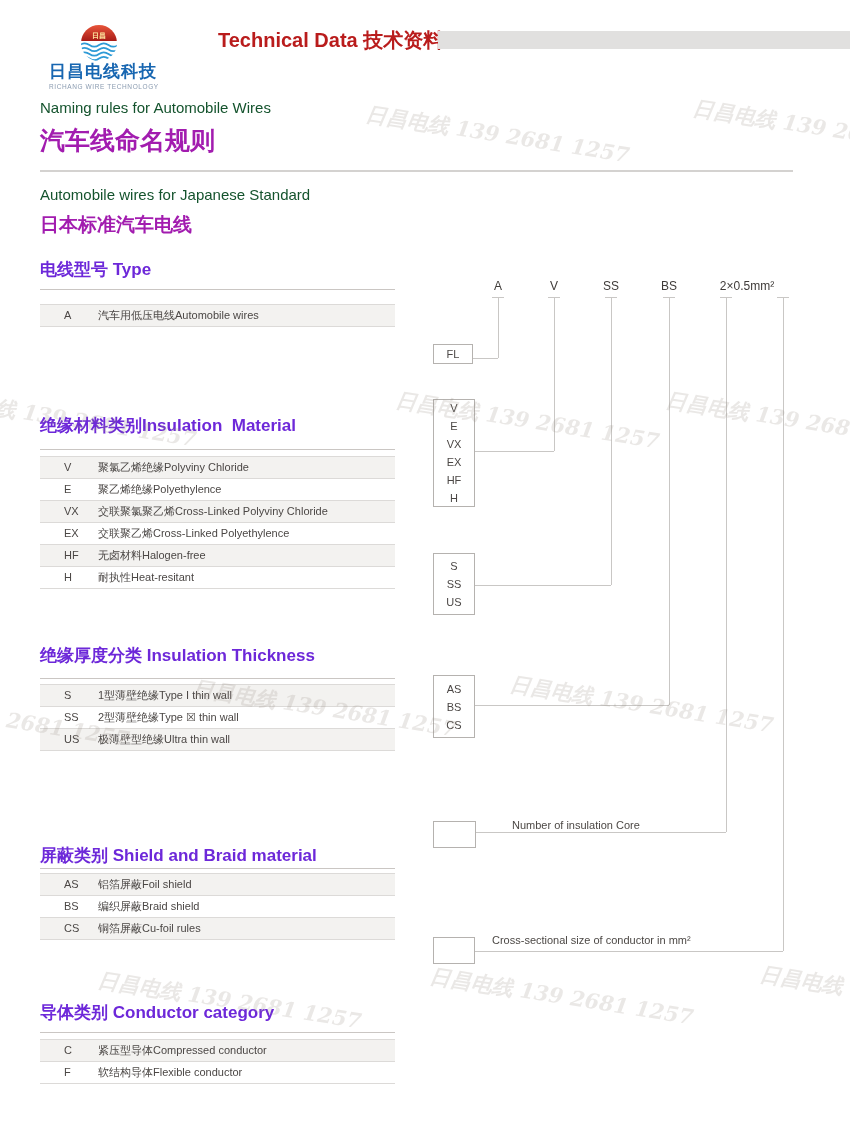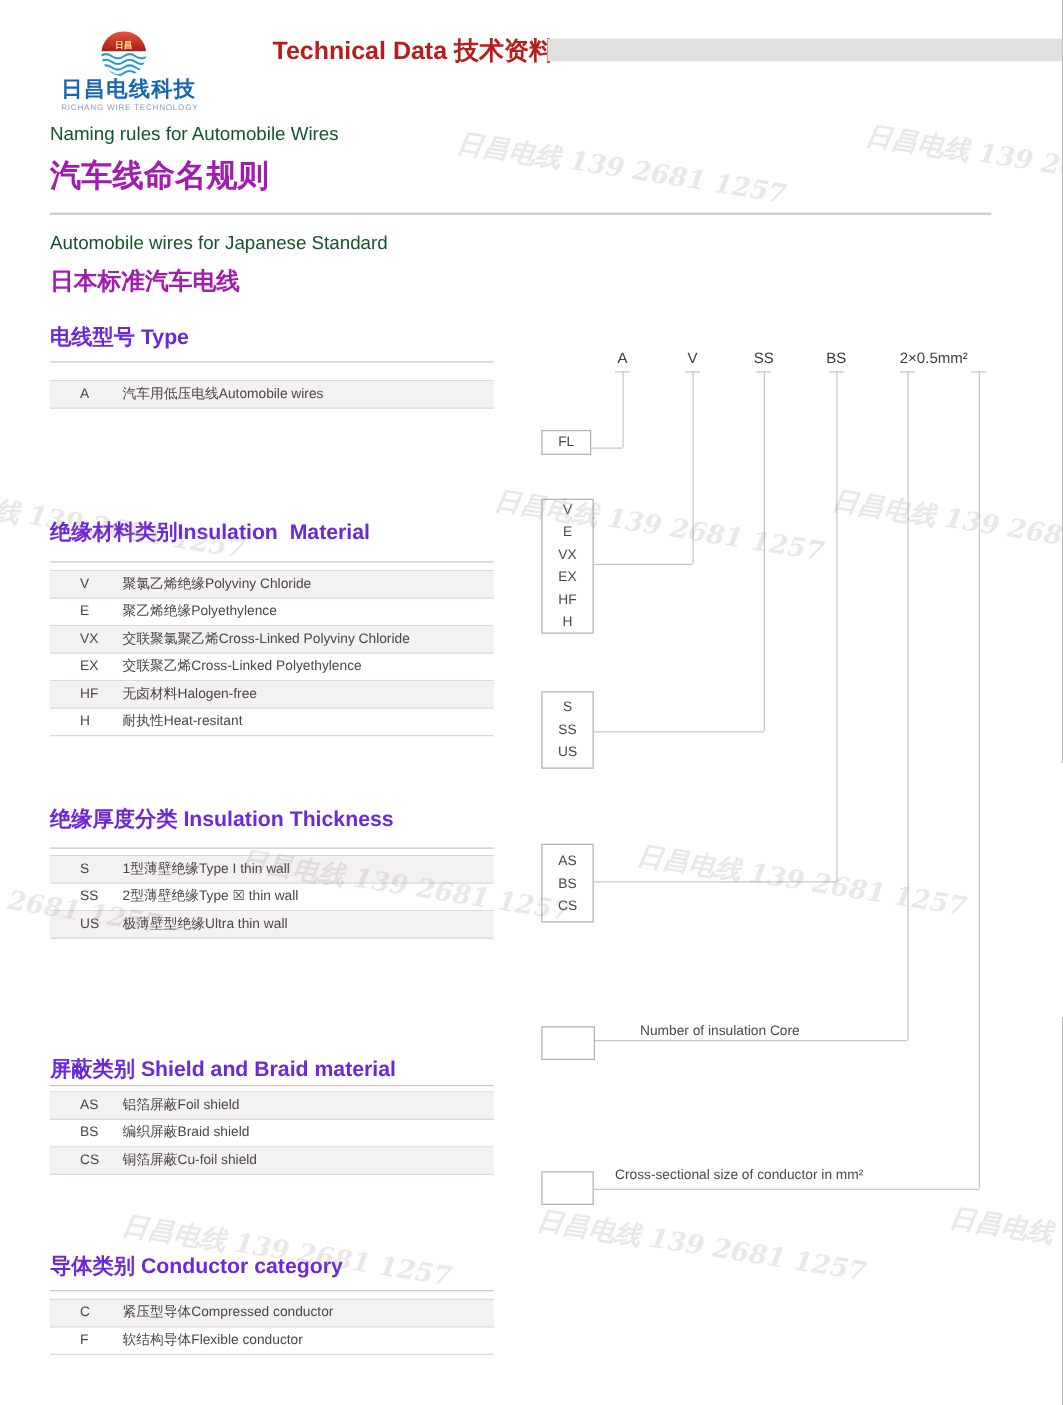--- a/index.html
+++ b/index.html
@@ -141,21 +141,21 @@
     <div class="trow">
       <span class="code">AS</span>
       <span class="desc">铝箔屏蔽Foil shield</span>
     </div>
     <div class="trow">
       <span class="code">BS</span>
       <span class="desc">编织屏蔽Braid shield</span>
     </div>
     <div class="trow">
       <span class="code">CS</span>
-      <span class="desc">铜箔屏蔽Cu-foil shield</span>
+      <span class="desc">铜箔屏蔽Cu-foil rules</span>
     </div>
   </div>
 
   <div class="sec-h" style="top:1001px;">导体类别 Conductor category</div>
   <div class="rule" style="top:1032px;"></div>
   <div class="tbl" style="top:1039px;">
     <div class="trow">
       <span class="code">C</span>
       <span class="desc">紧压型导体Compressed conductor</span>
     </div>

